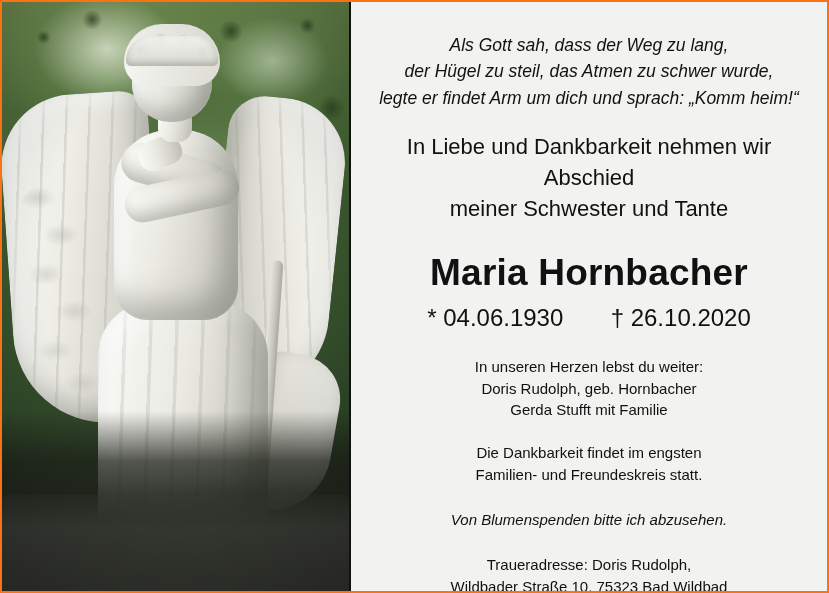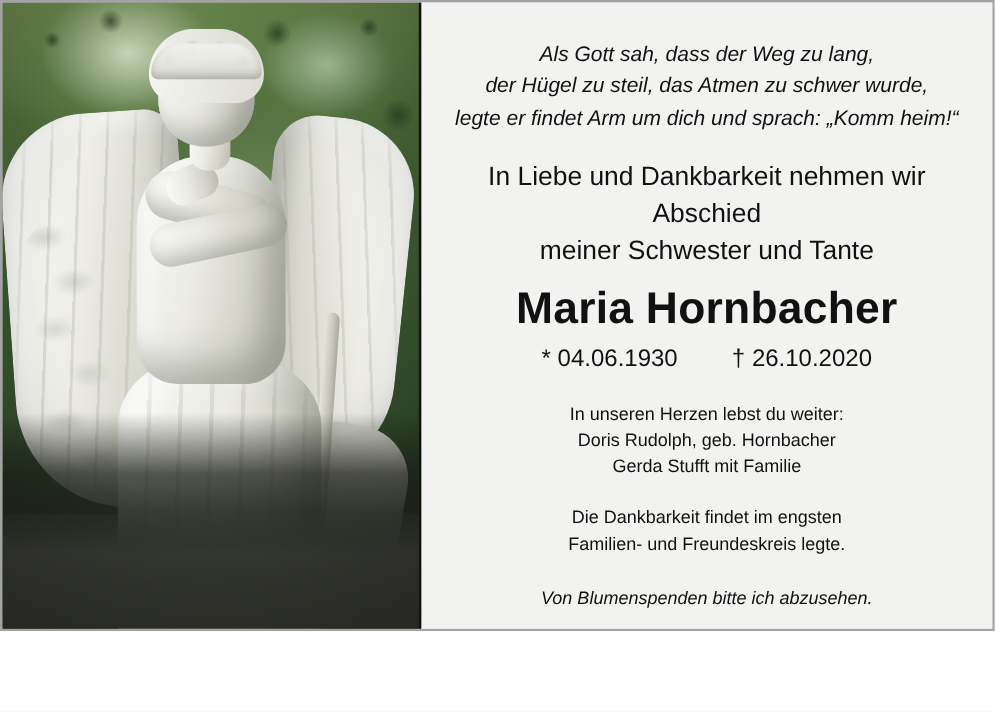--- a/index.html
+++ b/index.html
@@ -6,24 +6,24 @@
     margin: 0;
     padding: 0;
     background: #ffffff;
   }
   body {
     font-family: "Liberation Sans", sans-serif;
   }
   .obituary {
     position: relative;
     width: 829px;
-    height: 526px;
+    height: 593px;
     box-sizing: border-box;
     background: #f2f2f0;
-    border: 2px solid #a3a3a3;
+    border: 2px solid #f97316;
     display: flex;
     overflow: hidden;
   }
   .photo-pane {
     width: 347px;
     height: 100%;
     flex: 0 0 347px;
     position: relative;
     overflow: hidden;
     background: #2b3a22;
@@ -219,24 +219,24 @@
     font-size: 22px;
     line-height: 1.42;
     text-align: center;
     margin-top: 20px;
   }
   .name {
     font-size: 37px;
     font-weight: bold;
     letter-spacing: .2px;
     text-align: center;
-    margin-top: 12px;
+    margin-top: 28px;
   }
   .dates {
-    font-size: 20px;
+    font-size: 24px;
     text-align: left;
     margin-top: 10px;
     white-space: nowrap;
   }
   .dates .sep { display: inline-block; width: 34px; }
   .block {
     font-size: 15px;
     line-height: 1.42;
     text-align: center;
     margin-top: 24px;
@@ -296,23 +296,24 @@
     </div>
 
     <div class="block">
       <div>In unseren Herzen lebst du weiter:</div>
       <div>Doris Rudolph, geb. Hornbacher</div>
       <div>Gerda Stufft mit Familie</div>
     </div>
 
     <div class="block tight">
       <div>Die Dankbarkeit findet im engsten</div>
-      <div>Familien- und Freundeskreis legte.</div>
+      <div>Familien- und Freundeskreis statt.</div>
     </div>
 
     <div class="block single">Von Blumenspenden bitte ich abzusehen.</div>
 
     <div class="block addr">
+      <div>Traueradresse: Doris Rudolph,</div>
       <div>Wildbader Straße 10, 75323 Bad Wildbad</div>
     </div>
 
   </div>
 </div>
 
 </body></html>

